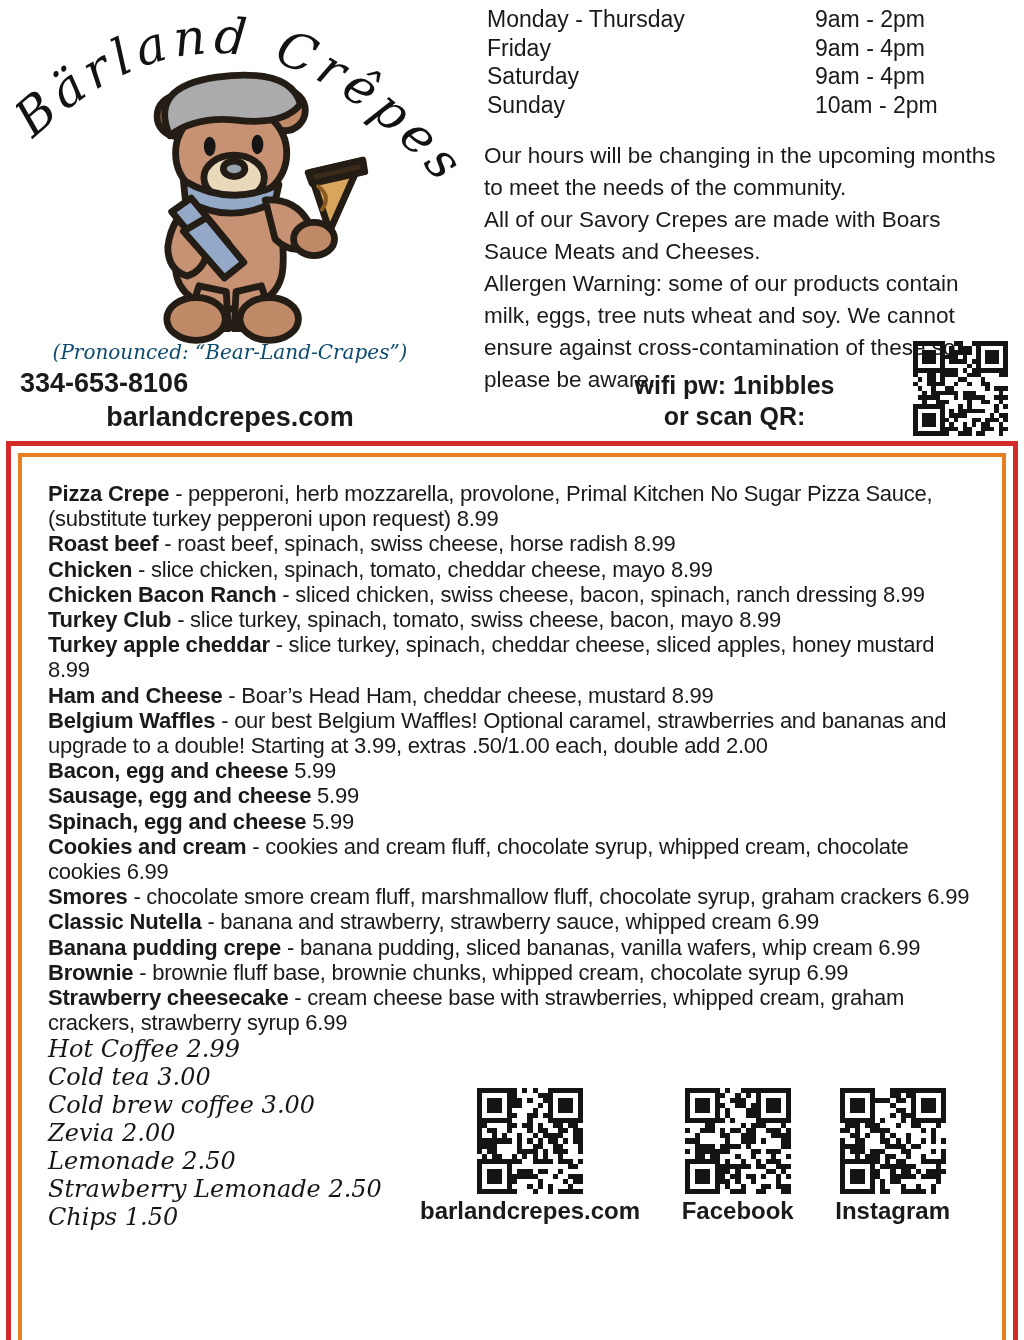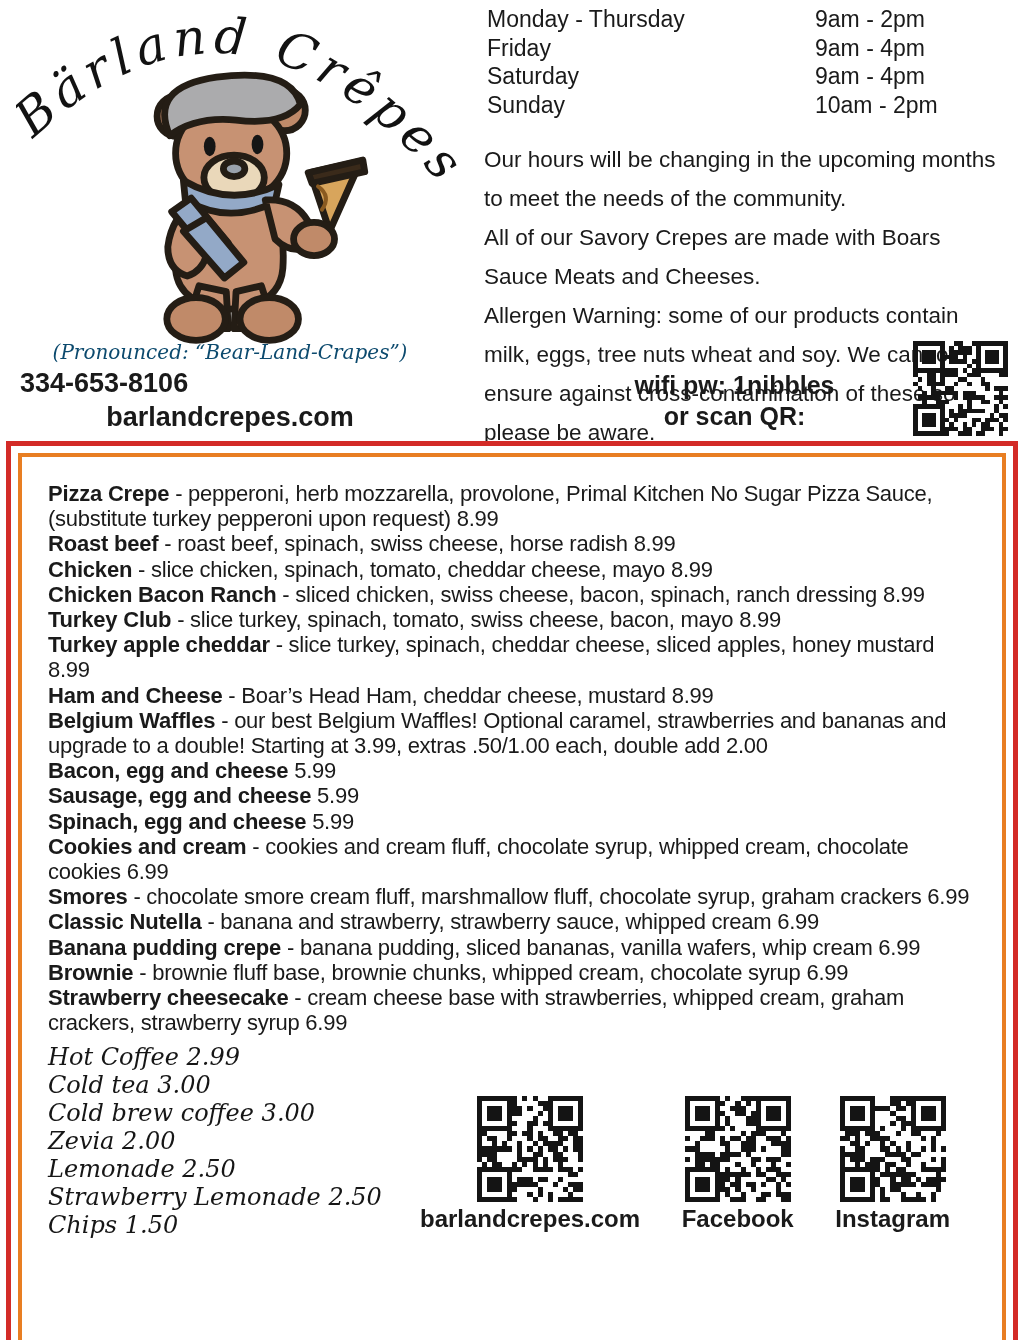--- a/index.html
+++ b/index.html
@@ -13,34 +13,34 @@
   .pronounced { position:absolute; left:20px; top:340px; width:420px; text-align:center;
                 font-family:"DejaVu Serif",serif; font-style:italic; font-size:20px; color:#0c4a6e; }
   .phone    { position:absolute; left:20px; top:368px; width:420px; text-align:left;
               font-weight:bold; font-size:27px; }
   .website  { position:absolute; left:20px; top:402px; width:420px; text-align:center;
               font-weight:bold; font-size:27px; }
 
   
   .hours { position:absolute; left:487px; top:5px; width:520px;
            display:grid; grid-template-columns:328px 1fr; font-size:23px; line-height:28.5px; }
-  .notice { position:absolute; left:484px; top:140px; width:515px; font-size:22.5px; line-height:39px; }
+  .notice { position:absolute; left:484px; top:140px; width:515px; font-size:22.5px; line-height:32px; }
   .wifi-row { position:absolute; left:556px; top:341px; width:452px; display:flex; align-items:flex-end; }
   .wifi-text { flex:1; text-align:center; font-weight:bold; font-size:25px; line-height:31px; padding-bottom:4px; }
   .qr { display:block; }
   .qr svg { display:block; width:100%; height:100%; }
   .qr-wifi { width:95px; height:95px; }
 
   
   .menu-box  { position:absolute; left:6px; top:441px; width:1012px; height:1008px; border:5px solid #d32b27; background:#fff; }
   .menu-inner{ position:absolute; left:7px; top:7px; right:7px; bottom:7px; border:4px solid #e87e22; padding:24px 8px 8px 26px; }
   .menu-item { font-size:22px; line-height:25.2px; letter-spacing:-0.25px; padding-right:14px; }
   .menu-item b { letter-spacing:-0.2px; }
 
-  .menu-bottom { display:flex; margin-top:8px; }
+  .menu-bottom { display:flex; margin-top:0; }
   .drinks { width:372px; font-family:"DejaVu Serif",serif; font-style:italic;
             font-size:24px; line-height:28px; color:#161616; }
   .qr-group { flex:1; display:flex; justify-content:space-between; align-items:flex-end; padding:0 44px 6px 0; }
   .qr-block { text-align:center; }
   .qr-sm { width:106px; height:106px; margin:0 auto; }
   .qr-label { font-weight:bold; font-size:24px; margin-top:3px; white-space:nowrap; }
 </style>
 </head>
 <body>
 

